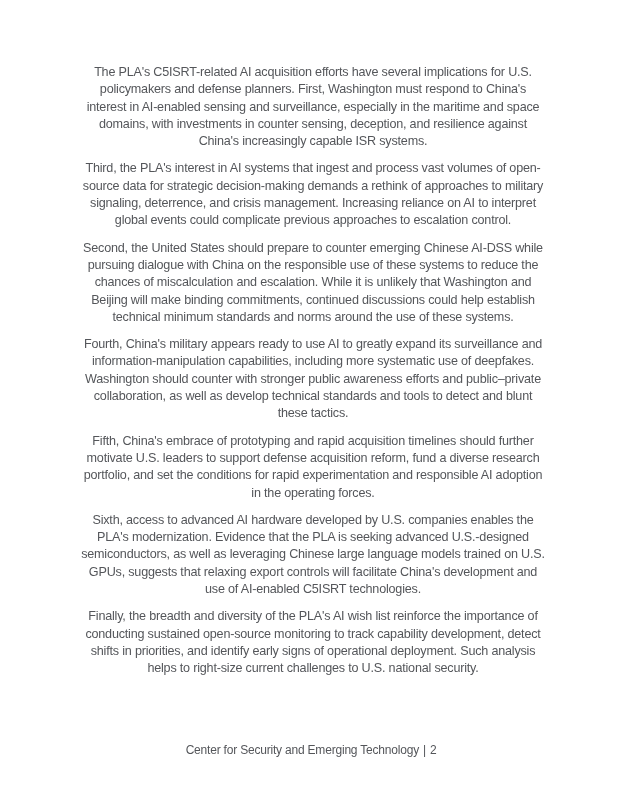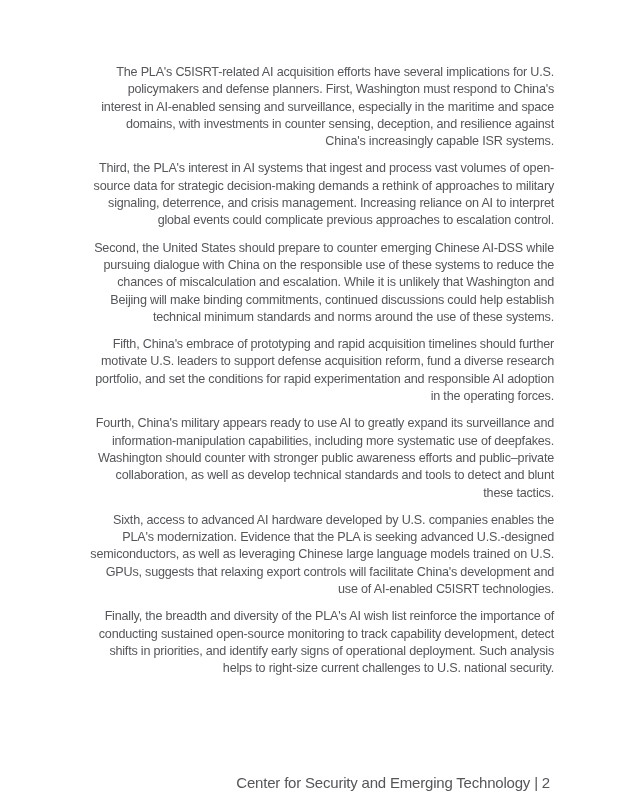--- a/index.html
+++ b/index.html
@@ -21,30 +21,30 @@
     left: 72px;
     width: 482px;
     color: #54565a;
   }
   .body-text p {
     margin: 0 0 10px 0;
     font-size: 12.6px;
     line-height: 17.3px;
     letter-spacing: -0.2px;
     white-space: pre-line;
-    text-align: right;
+    text-align: center;
   }
   .footer {
     position: absolute;
-    top: 774px;
+    top: 742px;
     left: 72px;
     width: 478px;
-    text-align: right;
+    text-align: center;
     color: #54565a;
-    font-size: 15px;
+    font-size: 12px;
     line-height: 17px;
     letter-spacing: -0.2px;
   }
   .footer .sep {
     padding: 0 4px;
   }
 </style>
 </head>
 <body>
 
@@ -59,29 +59,29 @@
 China's increasingly capable ISR systems.</p>
       <p>Third, the PLA's interest in AI systems that ingest and process vast volumes of open-
 source data for strategic decision-making demands a rethink of approaches to military
 signaling, deterrence, and crisis management. Increasing reliance on AI to interpret
 global events could complicate previous approaches to escalation control.</p>
       <p>Second, the United States should prepare to counter emerging Chinese AI-DSS while
 pursuing dialogue with China on the responsible use of these systems to reduce the
 chances of miscalculation and escalation. While it is unlikely that Washington and
 Beijing will make binding commitments, continued discussions could help establish
 technical minimum standards and norms around the use of these systems.</p>
-      <p>Fifth, China's embrace of prototyping and rapid acquisition timelines should further
-motivate U.S. leaders to support defense acquisition reform, fund a diverse research
-portfolio, and set the conditions for rapid experimentation and responsible AI adoption
-in the operating forces.</p>
       <p>Fourth, China's military appears ready to use AI to greatly expand its surveillance and
 information-manipulation capabilities, including more systematic use of deepfakes.
 Washington should counter with stronger public awareness efforts and public–private
 collaboration, as well as develop technical standards and tools to detect and blunt
 these tactics.</p>
+      <p>Fifth, China's embrace of prototyping and rapid acquisition timelines should further
+motivate U.S. leaders to support defense acquisition reform, fund a diverse research
+portfolio, and set the conditions for rapid experimentation and responsible AI adoption
+in the operating forces.</p>
       <p>Sixth, access to advanced AI hardware developed by U.S. companies enables the
 PLA's modernization. Evidence that the PLA is seeking advanced U.S.-designed
 semiconductors, as well as leveraging Chinese large language models trained on U.S.
 GPUs, suggests that relaxing export controls will facilitate China's development and
 use of AI-enabled C5ISRT technologies.</p>
       <p>Finally, the breadth and diversity of the PLA's AI wish list reinforce the importance of
 conducting sustained open-source monitoring to track capability development, detect
 shifts in priorities, and identify early signs of operational deployment. Such analysis
 helps to right-size current challenges to U.S. national security.</p>
     </div>

